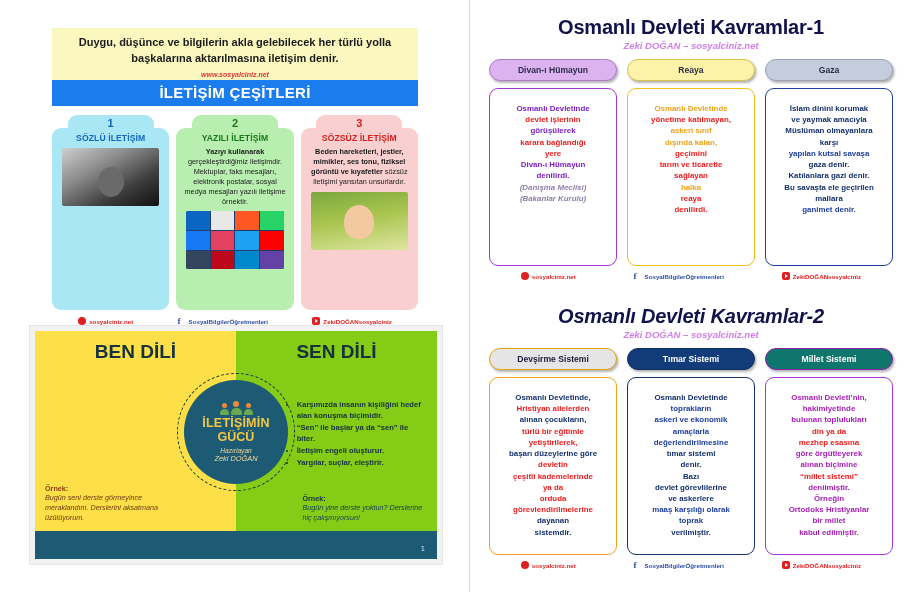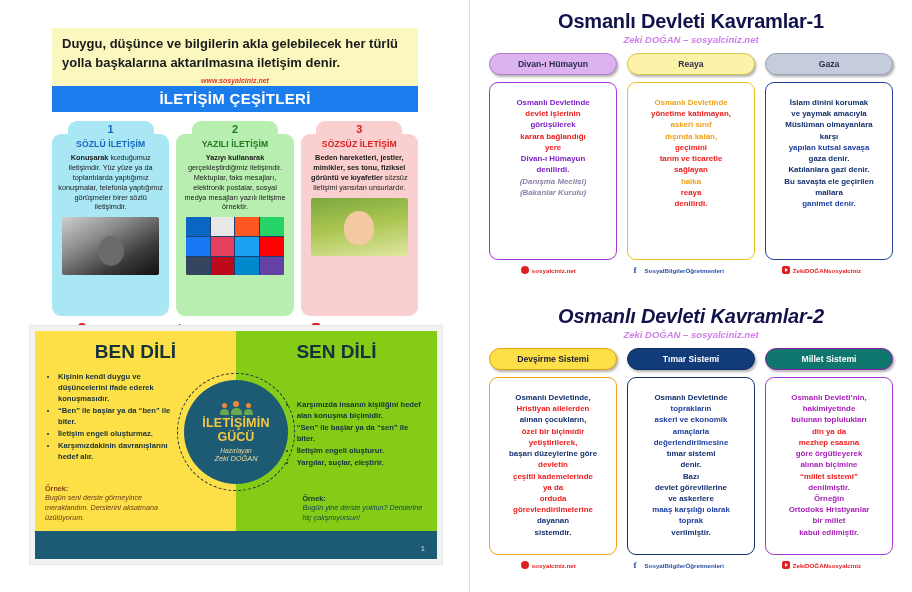--- a/index.html
+++ b/index.html
@@ -13,22 +13,22 @@
   .page{position:absolute;top:0;}
   #left-page{left:0;width:470px;height:592px;}
   #right-page{left:470px;width:442px;height:592px;}
   .divider{position:absolute;left:469px;top:0;width:1px;height:592px;background:#d9d9d9;}
 
   
   #slide-iletisim{position:absolute;left:52px;top:28px;width:366px;height:290px;}
 
   .def-banner{
     background:#fbf8bf;width:100%;box-sizing:border-box;
-    padding:7px 10px 4px;
-    font-weight:bold;font-size:13px;color:#1b1b1b;line-height:1.45;
+    padding:7px 10px 4px;text-align:center;
+    font-weight:bold;font-size:11px;color:#1b1b1b;line-height:1.45;
   }
   .def-url{
     text-align:center;background:#fbf8bf;font-size:7px;color:#e03535;
     font-style:italic;font-weight:bold;padding-bottom:2px;
   }
   .blue-bar{
     background:#1b7ced;color:#fff;text-align:center;
     font-weight:bold;font-size:15px;letter-spacing:.3px;
     padding:4px 0 5px;
   }
@@ -101,42 +101,42 @@
   .c-t1{color:#f5c842;font-weight:bold;font-size:12.5px;line-height:1.05;letter-spacing:.2px;}
   .c-t2{color:#f5c842;font-weight:bold;font-size:12.5px;line-height:1.05;}
   .c-t3{color:#f0d9a0;font-size:6.6px;font-style:italic;margin-top:3px;}
   .c-t4{color:#f0d9a0;font-size:7.4px;font-style:italic;}
   .dil-footer{position:absolute;left:0;bottom:0;width:100%;height:28px;background:#1d5a73;
      display:flex;align-items:center;justify-content:center;color:#fff;font-size:11.5px;}
   .pg-num{position:absolute;right:12px;bottom:6px;font-size:7.5px;color:#cfe2ea;}
 
   
   .kav{position:absolute;width:100%;}
-  #kav1{top:10px;} #kav2{top:305px;}
+  #kav1{top:16px;} #kav2{top:305px;}
   .kav-title{text-align:center;font-size:20px;font-weight:bold;color:#12124a;letter-spacing:-.2px;}
   .kav-title.italic{font-style:italic;color:#12124a;}
   .kav-sub{text-align:center;font-size:9.5px;font-style:italic;font-weight:bold;color:#cf7fe8;margin-top:1px;}
   .kav-cols{display:flex;justify-content:center;gap:10px;margin-top:8px;}
   .kav-col{width:128px;}
   .pill{
     border-radius:14px;text-align:center;font-size:8.6px;font-weight:bold;
     padding:5px 2px;box-shadow:1.5px 2px 2.5px rgba(0,0,0,.3);box-sizing:border-box;
   }
   .kav-card{
     margin-top:7px;border-radius:9px;background:#fff;min-height:178px;
     padding:14px 7px 8px;box-sizing:border-box;text-align:center;
     font-size:7.9px;font-weight:bold;line-height:1.42;
   }
   .kav-card .ital{font-style:italic;font-weight:bold;}
   .kav-foot{display:flex;justify-content:space-around;align-items:center;margin-top:6px;padding:0 22px;}
 
   .pill-p{background:#dcb3ef;border:1px solid #b07bd0;color:#2b2b4a;}
   .pill-y{background:#fdf3a8;border:1px solid #d8c44a;color:#2b2b4a;}
   .pill-s{background:#c4ccdd;border:1px solid #9aa3b8;color:#2b2b4a;}
-  .pill-a{background:#fde047;border:1px solid #e2a40f;color:#1b1b3a;}
+  .pill-a{background:#e5e5e5;border:1px solid #e2a40f;color:#1b1b3a;}
   .pill-n{background:#123b7a;border:1px solid #0d2d5e;color:#ffffff;}
   .pill-m{background:#0f766e;border:1px solid #8c1fa8;color:#ffffff;}
 
   .bd-p{border:1.6px solid #a637d6;}
   .bd-y{border:1.6px solid #f0c018;}
   .bd-b{border:1.6px solid #1e3fa0;}
   .bd-o{border:1.6px solid #f0a21a;}
   .bd-n{border:1.6px solid #14306e;}
   .bd-m{border:1.6px solid #a637d6;}
 
@@ -158,24 +158,20 @@
     <div class="blue-bar">İLETİŞİM ÇEŞİTLERİ</div>
 
     <div class="cols">
 
       <div class="col">
         <div class="tab c1">
           <div class="num c1t">1</div>
         </div>
         <div class="card-body c1">
           <div class="card-title c1t">SÖZLÜ İLETİŞİM</div>
-          <div class="card-text">
-            <b>Konuşarak</b>
-            <span>kurduğumuz iletişimdir. Yüz yüze ya da toplantılarda yaptığımız konuşmalar, telefonla yaptığımız görüşmeler birer sözlü iletişimdir.</span>
-          </div>
           <div class="photo ph1">
             <span class="face"></span>
           </div>
         </div>
       </div>
 
       <div class="col">
         <div class="tab c2">
           <div class="num c2t">2</div>
         </div>
@@ -236,26 +232,20 @@
         <span>ZekiDOĞANsosyalciniz</span>
       </div>
     </div>
   </div>
 
   <div id="slide-dil">
     <div class="dil-inner">
 
       <div class="dil-half dil-left">
         <div class="dil-h">BEN DİLİ</div>
-        <ul class="dil-list">
-          <li>Kişinin kendi duygu ve düşüncelerini ifade ederek konuşmasıdır.</li>
-          <li>“Ben” ile başlar ya da “ben” ile biter.</li>
-          <li>İletişim engeli oluşturmaz.</li>
-          <li>Karşımızdakinin davranışlarını hedef alır.</li>
-        </ul>
         <div class="ornek">
           <div class="ol">Örnek:</div>
           <div class="oi">Bugün seni derste görmeyince meraklandım. Derslerini aksatmana üzülüyorum.</div>
         </div>
       </div>
 
       <div class="dil-half dil-right">
         <div class="dil-h">SEN DİLİ</div>
         <ul class="dil-list">
           <li>Karşımızda insanın kişiliğini hedef alan konuşma biçimidir.</li>
@@ -377,21 +367,21 @@
     <div class="kav-sub">Zeki DOĞAN – sosyalciniz.net</div>
 
     <div class="kav-cols">
 
       <div class="kav-col">
         <div class="pill pill-a">Devşirme Sistemi</div>
         <div class="kav-card bd-o">
           <div class="t-nav">Osmanlı Devletinde,</div>
           <div class="t-red">Hristiyan ailelerden</div>
           <div class="t-nav">alınan çocukların,</div>
-          <div class="t-red">özel bir biçimidir</div>
+          <div class="t-red">türlü bir eğitimle</div>
           <div class="t-red">yetiştirilerek,</div>
           <div class="t-nav">başarı düzeylerine göre</div>
           <div class="t-red">devletin</div>
           <div class="t-red">çeşitli kademelerinde</div>
           <div class="t-red">ya da</div>
           <div class="t-red">orduda</div>
           <div class="t-red">görevlendirilmelerine</div>
           <div class="t-nav">dayanan</div>
           <div class="t-nav">sistemdir.</div>
         </div>

